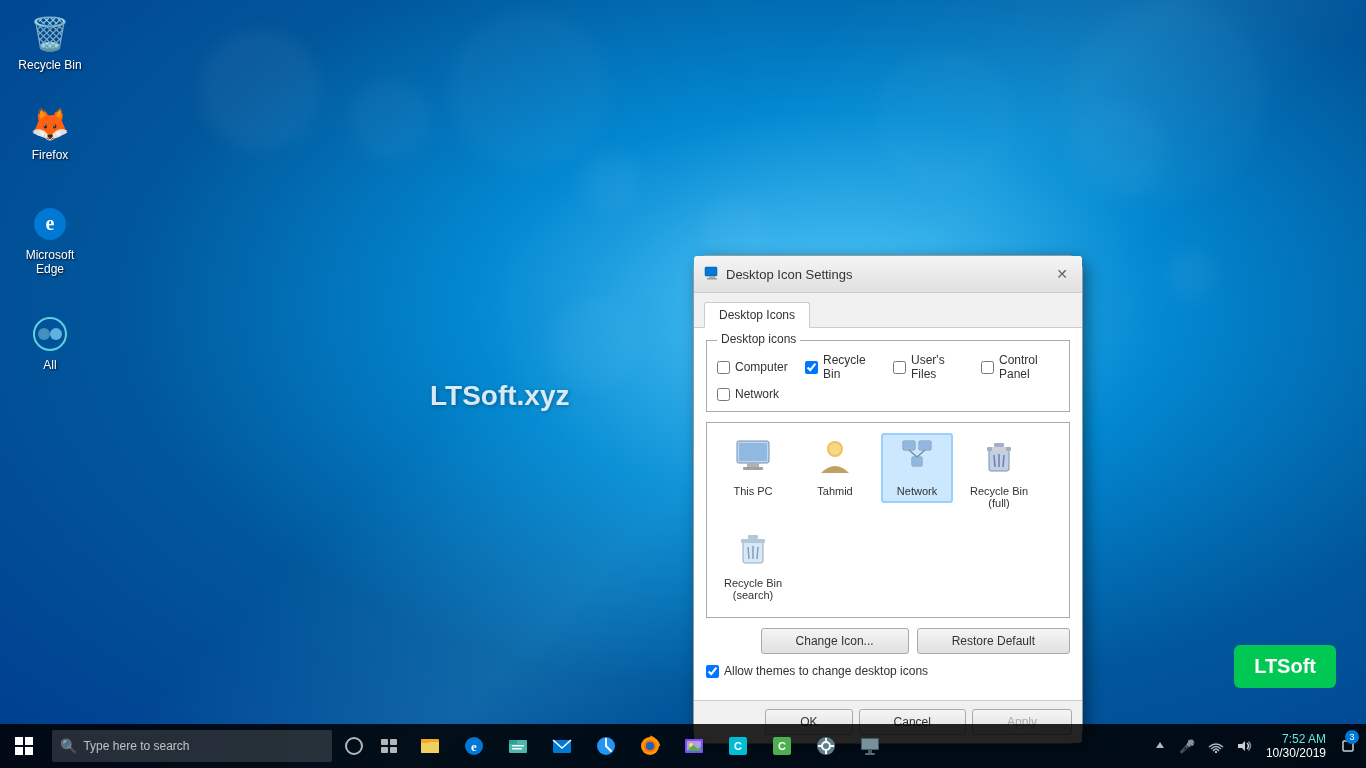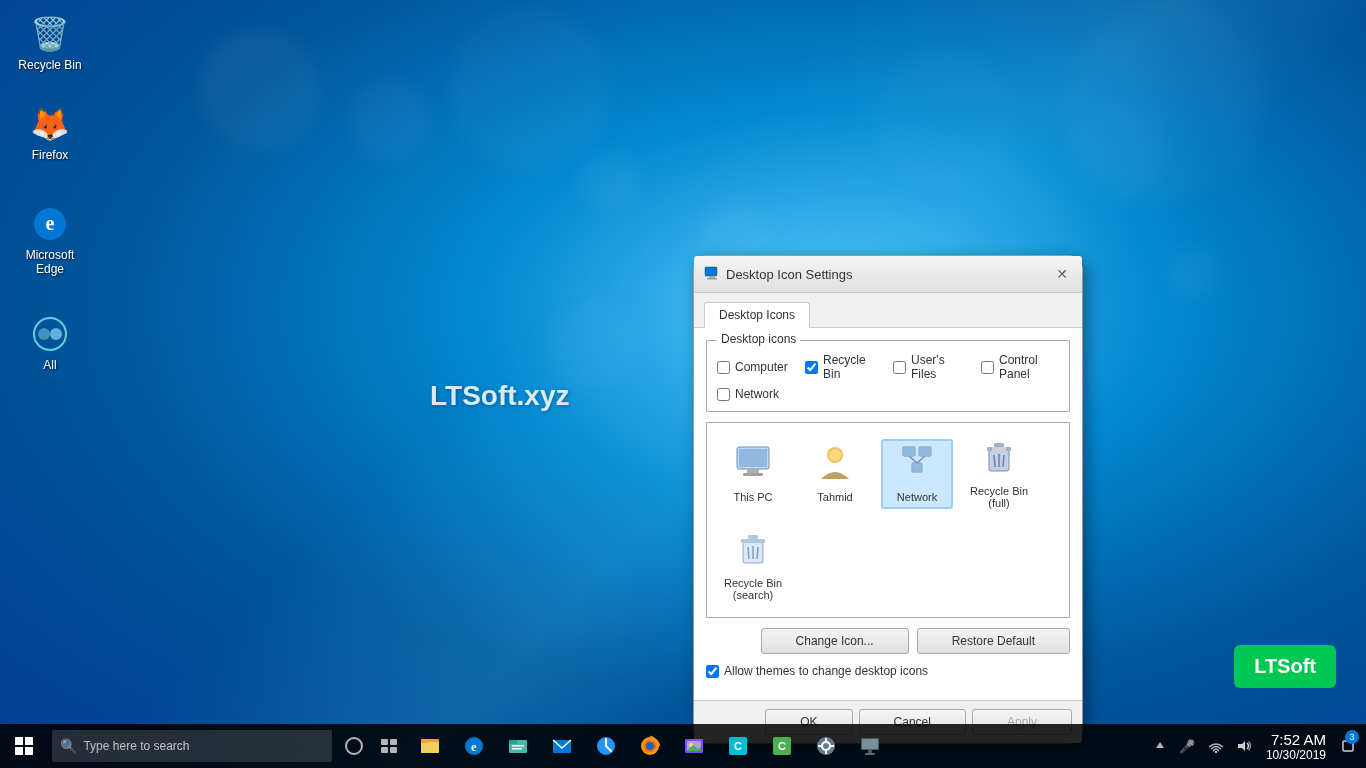--- a/index.html
+++ b/index.html
@@ -186,21 +186,21 @@
       cursor: pointer;
     }
 
     
     .icon-preview {
       border: 1px solid #aaa;
       padding: 10px;
       min-height: 160px;
       display: flex;
       flex-wrap: wrap;
-      align-items: center;
+      align-items: flex-start;
       gap: 10px;
       margin-bottom: 10px;
       background: white;
     }
 
     .preview-icon {
       display: flex;
       flex-direction: column;
       align-items: center;
       width: 72px;
@@ -358,22 +358,22 @@
       cursor: pointer;
     }
     .clock {
       display: flex;
       flex-direction: column;
       align-items: flex-end;
       padding: 0 8px;
       cursor: pointer;
     }
     .clock-time {
-      color: #ffffff;
-      font-size: 15px;
+      color: #5eead4;
+      font-size: 12px;
     }
     .clock-date {
       color: white;
       font-size: 12px;
     }
     .notif-btn {
       width: 28px;
       height: 44px;
       display: flex;
       align-items: center;

